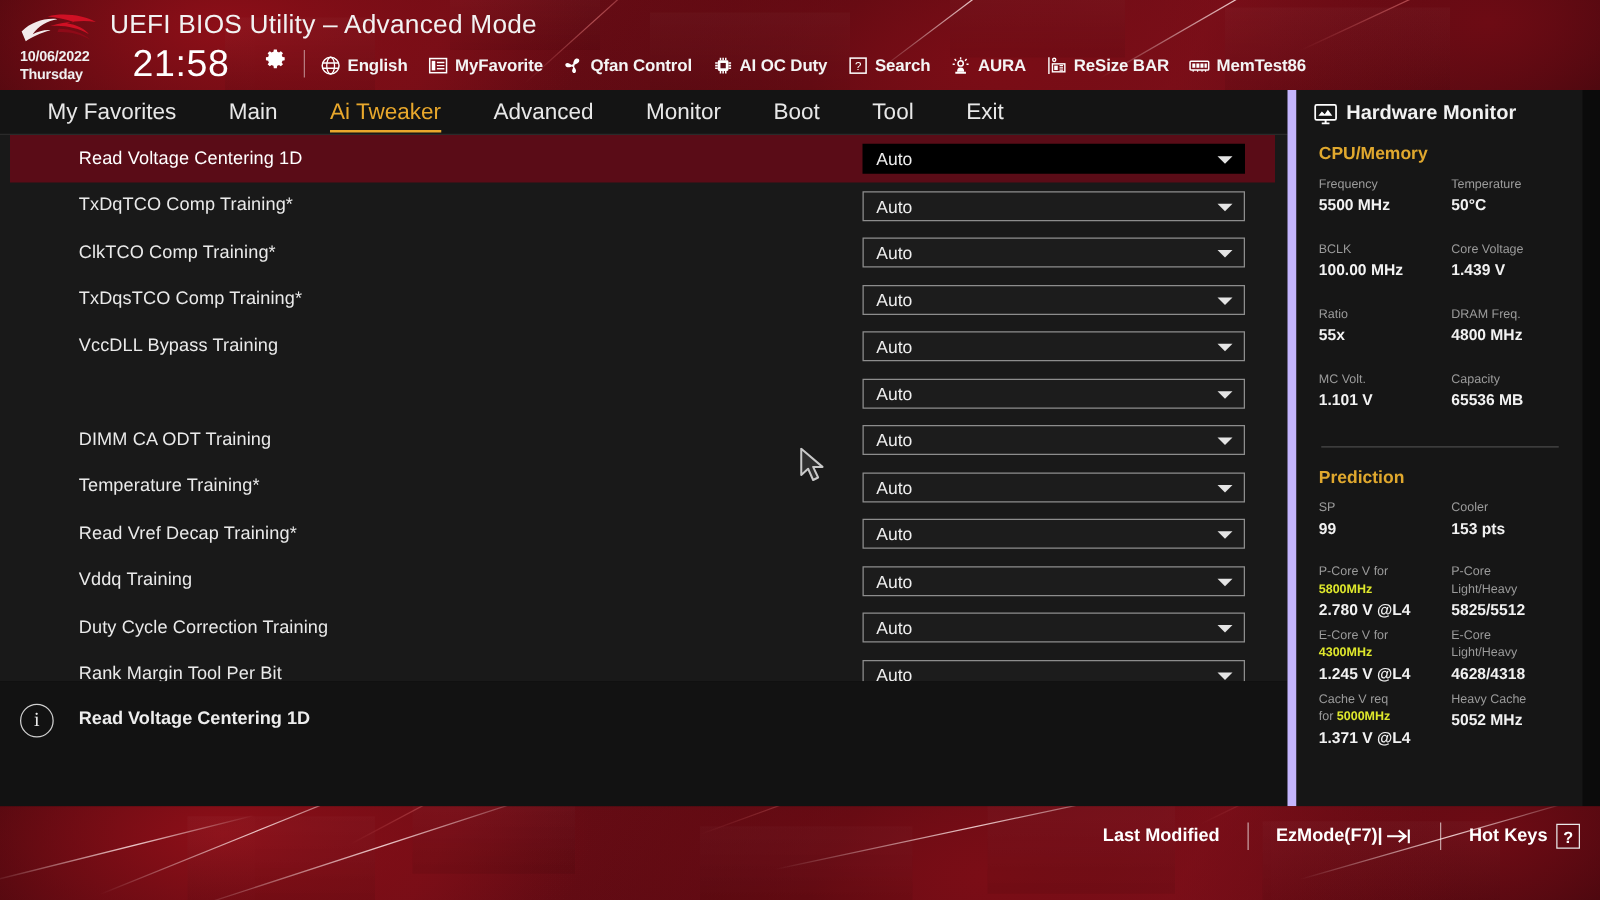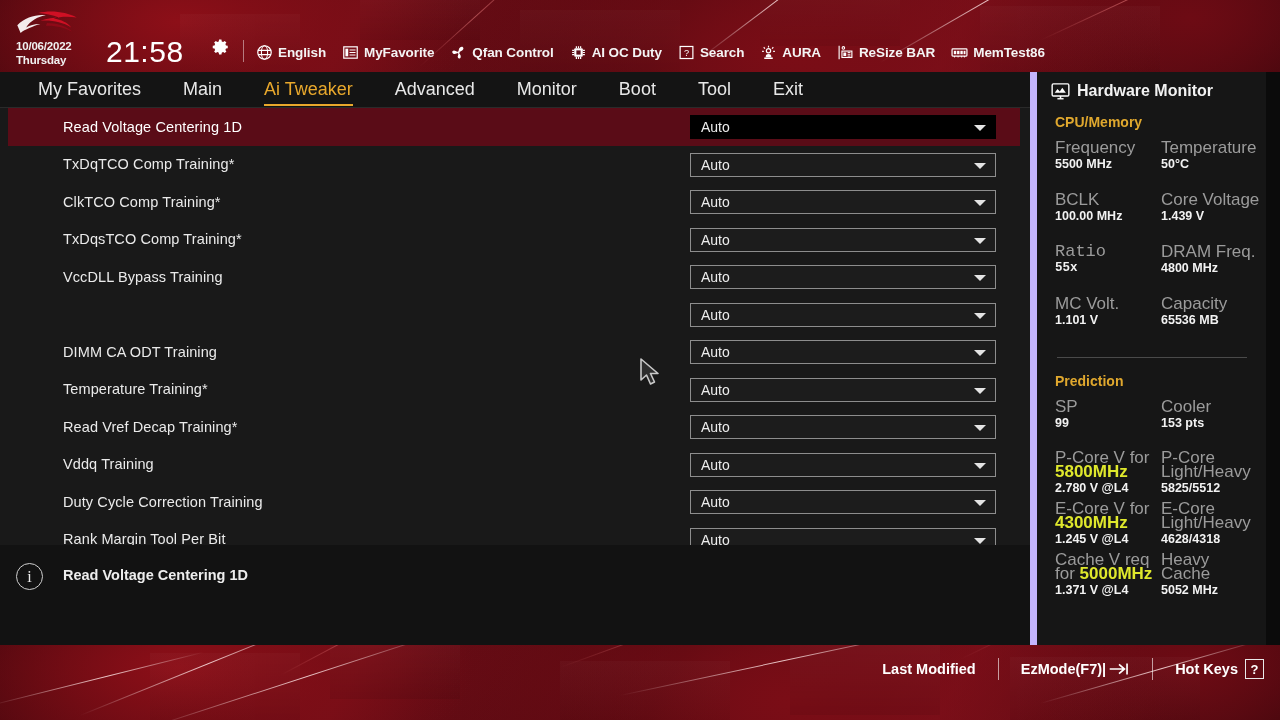--- a/index.html
+++ b/index.html
@@ -122,21 +122,21 @@
     position: absolute; left: 1030px; top: 72px; width: 236px; height: 573px;
     background: #161616; border-left: 7px solid #c4b5fd; padding-left: 24px;
   }
   .hw-hd { position: absolute; left: 14px; top: 10px; display: flex; align-items: center; }
   .hw-hd .t { font-size: 16px; color: #f2f2f2; font-weight: bold; margin-left: 7px; }
   .hw-sec {
     position: absolute; left: 18px; font-size: 14px; color: #e0a82e; font-weight: bold;
   }
   .hw-grid { position: absolute; left: 18px; width: 206px; }
   .hw-cell { position: absolute; width: 100px; }
-  .hw-cell .k { font-size: 17px; color: #9b9b9b; line-height: 14px; }
+  .hw-cell .k { font-size: 10px; color: #9b9b9b; line-height: 14px; }
   .hw-cell .k .hi { color: #dfe82c; font-weight: bold; }
   .hw-cell .v { font-size: 12.5px; color: #f2f2f2; font-weight: bold; line-height: 16px; margin-top: 1px; }
   .hw-div { position: absolute; left: 20px; width: 190px; height: 1px; background: #4a4a4a; }
 
   
   .footer { position: absolute; left: 0; top: 645px; width: 1280px; height: 75px; }
   .fbtns { position: absolute; right: 16px; top: 12px; display: flex; align-items: center; height: 24px; }
   .fbtn { font-size: 14.5px; color: #ffffff; font-weight: bold; display: flex; align-items: center; cursor: pointer; white-space: nowrap; }
   .fsep { width: 1px; height: 22px; background: rgba(255,255,255,.6); margin: 0 22px; }
   .kbox {
@@ -174,20 +174,21 @@
   </div>
 
   <div class="hdr">
 
     <svg class="rog-logo" viewBox="0 0 120 52">
       <path d="M6 30 C20 16, 40 10, 58 12 C44 14, 30 22, 22 34 C30 30, 40 27, 48 28 C34 32, 20 38, 12 44 Z" fill="#ffffff" opacity="0.92"></path>
       <path d="M44 8 C66 2, 96 6, 114 16 C100 14, 84 14, 72 18 C86 20, 98 26, 104 34 C88 24, 66 20, 48 22 C60 18, 72 16, 82 16 C70 12, 56 9, 44 8 Z" fill="#cf1024"></path>
       <path d="M60 26 C78 26, 96 32, 106 42 C92 34, 74 30, 58 31 Z" fill="#8e0a18"></path>
     </svg>
 
+    <div class="title">UEFI BIOS Utility – Advanced Mode</div>
 
     <div class="datecol">
       <div class="d">10/06/2022</div>
       <div class="w">Thursday</div>
     </div>
 
     <div class="clock">21:58</div>
 
     <svg class="gear-btn" viewBox="0 0 24 24">
       <path fill="#ffffff" d="M12 8.2a3.8 3.8 0 1 0 0 7.6 3.8 3.8 0 0 0 0-7.6zm0 5.9a2.1 2.1 0 1 1 0-4.2 2.1 2.1 0 0 1 0 4.2z"></path>
@@ -405,21 +406,21 @@
             <div class="v">50°C</div>
           </div>
           <div class="hw-cell" style="left: 0px; top: 52px;">
             <div class="k"><span>BCLK</span></div>
             <div class="v">100.00 MHz</div>
           </div>
           <div class="hw-cell" style="left: 106px; top: 52px;">
             <div class="k"><span>Core Voltage</span></div>
             <div class="v">1.439 V</div>
           </div>
-          <div class="hw-cell" style="left: 0px; top: 104px; font-family: Liberation Mono, monospace;">
+          <div class="hw-cell" style="left: 0px; top: 104px;">
             <div class="k"><span>Ratio</span></div>
             <div class="v">55x</div>
           </div>
           <div class="hw-cell" style="left: 106px; top: 104px;">
             <div class="k"><span>DRAM Freq.</span></div>
             <div class="v">4800 MHz</div>
           </div>
           <div class="hw-cell" style="left: 0px; top: 156px;">
             <div class="k"><span>MC Volt.</span></div>
             <div class="v">1.101 V</div>

